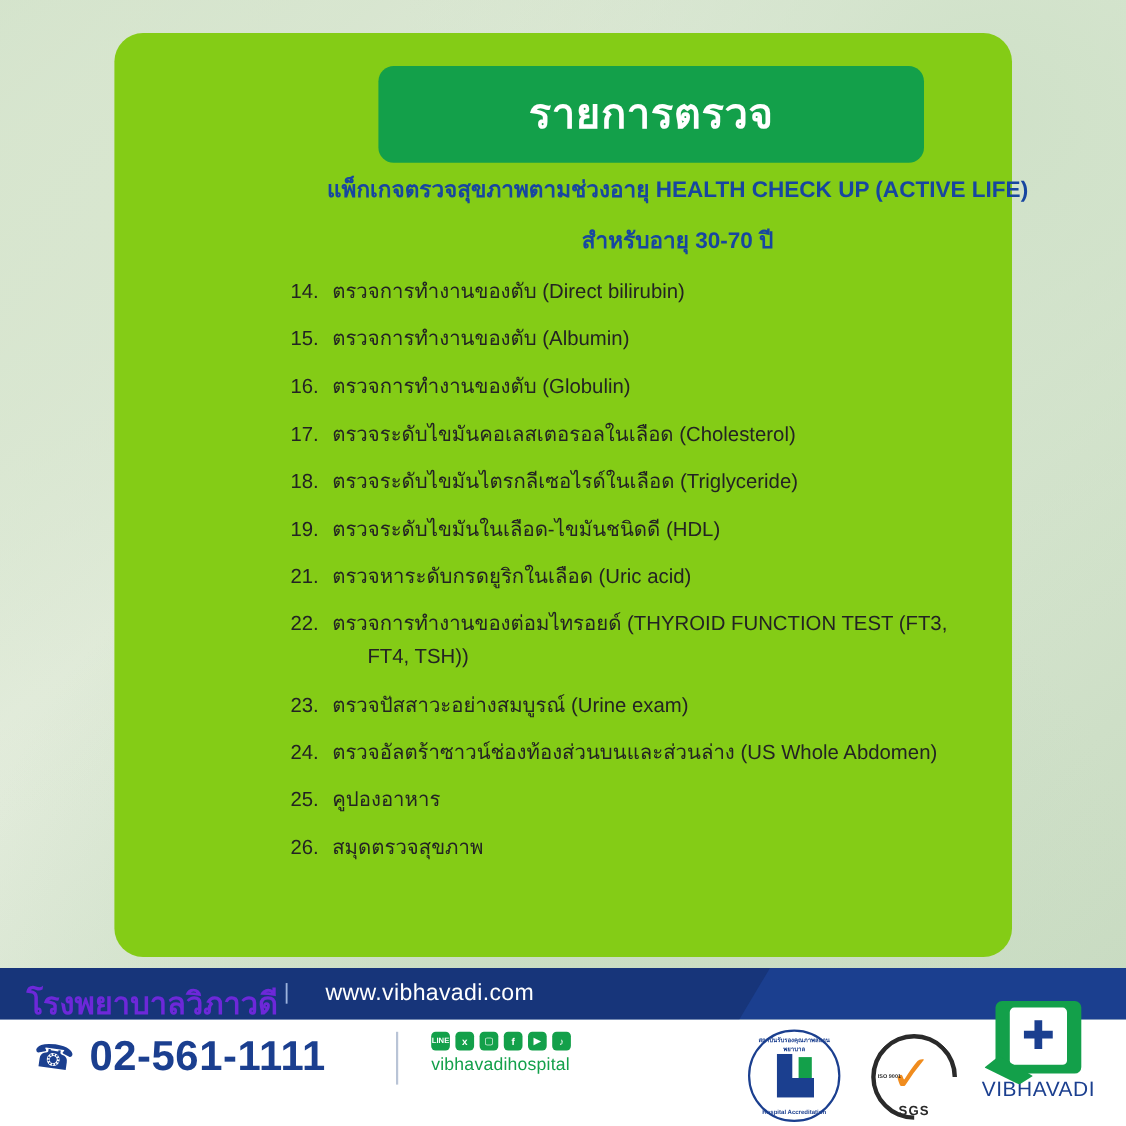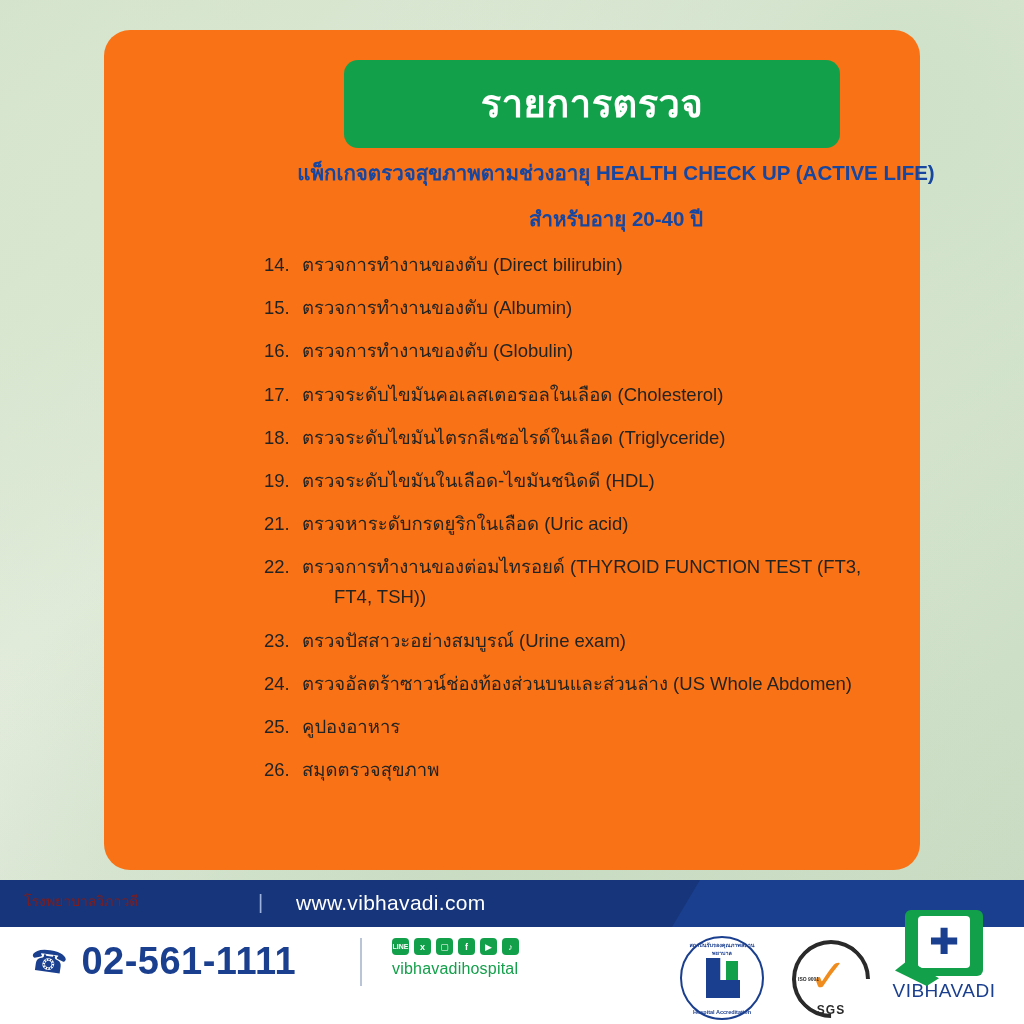--- a/index.html
+++ b/index.html
@@ -15,21 +15,21 @@
       radial-gradient(circle at 88% 10%, #cfe1c8 0%, rgba(207,225,200,0) 42%),
       radial-gradient(circle at 50% 92%, #c8dcc2 0%, rgba(200,220,194,0) 52%),
       linear-gradient(140deg, #cfe0c8 0%, #e3ecdc 35%, #d2e2cb 70%, #c6d9bf 100%);
   }
 
   
   .card {
     position: absolute;
     left: 104px; top: 30px;
     width: 816px; height: 840px;
-    background: #f97316;
+    background: #84cc16;
     border-radius: 26px;
   }
 
   .banner {
     position: absolute;
     left: 240px; top: 30px;
     width: 496px; height: 88px;
     background: #13a04a;
     border-radius: 14px;
     display: flex; align-items: center; justify-content: center;
@@ -112,23 +112,23 @@
   }
   .footer-bottom {
     position: absolute;
     left: 0; top: 47px;
     width: 1024px; height: 97px;
     background: #ffffff;
   }
   .footer-hosp {
     position: absolute;
     left: 24px; top: 10px;
-    color: #7f1d1d;
-    font-size: 14px;
-    font-weight: normal;
+    color: #6d28d9;
+    font-size: 28px;
+    font-weight: bold;
   }
   .footer-sep {
     position: absolute;
     left: 258px; top: 11px;
     color: #9db3dd;
     font-size: 20px;
   }
   .footer-url {
     position: absolute;
     left: 296px; top: 11px;
@@ -298,21 +298,21 @@
 <body>
 
 <div class="card">
 
   <div class="banner">
     <div class="banner-title">รายการตรวจ</div>
   </div>
 
   <div class="subtitle-wrap">
     <div class="subtitle-1">แพ็กเกจตรวจสุขภาพตามช่วงอายุ HEALTH CHECK UP  (ACTIVE LIFE)</div>
-    <div class="subtitle-2">สำหรับอายุ 20-40 ปี</div>
+    <div class="subtitle-2">สำหรับอายุ 30-70 ปี</div>
   </div>
 
   <div class="list">
 
     <div class="list-item">
       <span class="item-num">14.</span>
       <span class="item-text">ตรวจการทำงานของตับ (Direct bilirubin)</span>
     </div>
 
     <div class="list-item">

